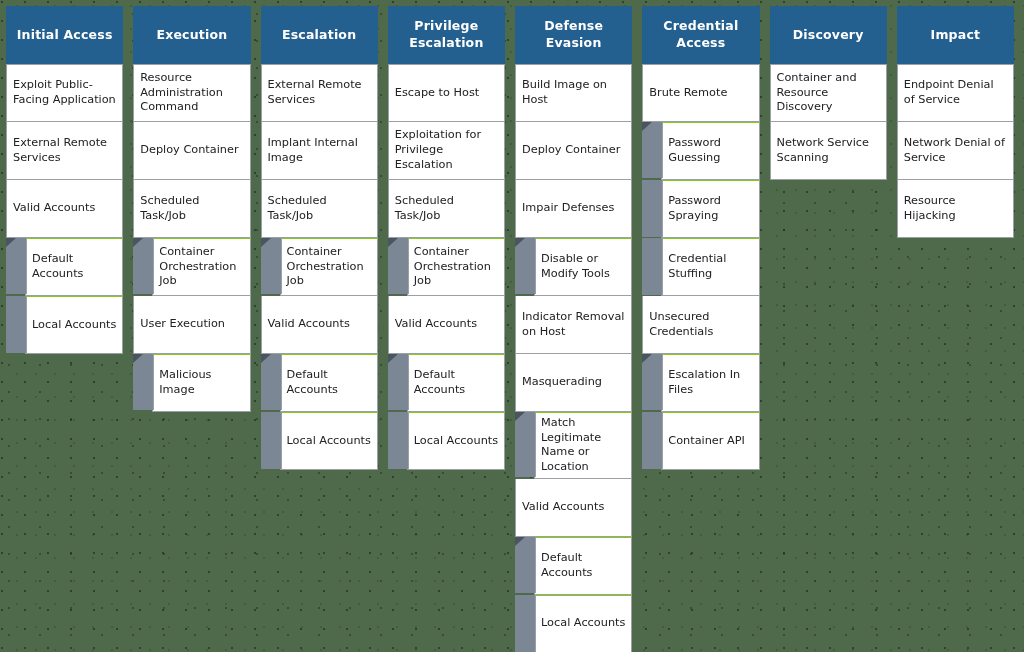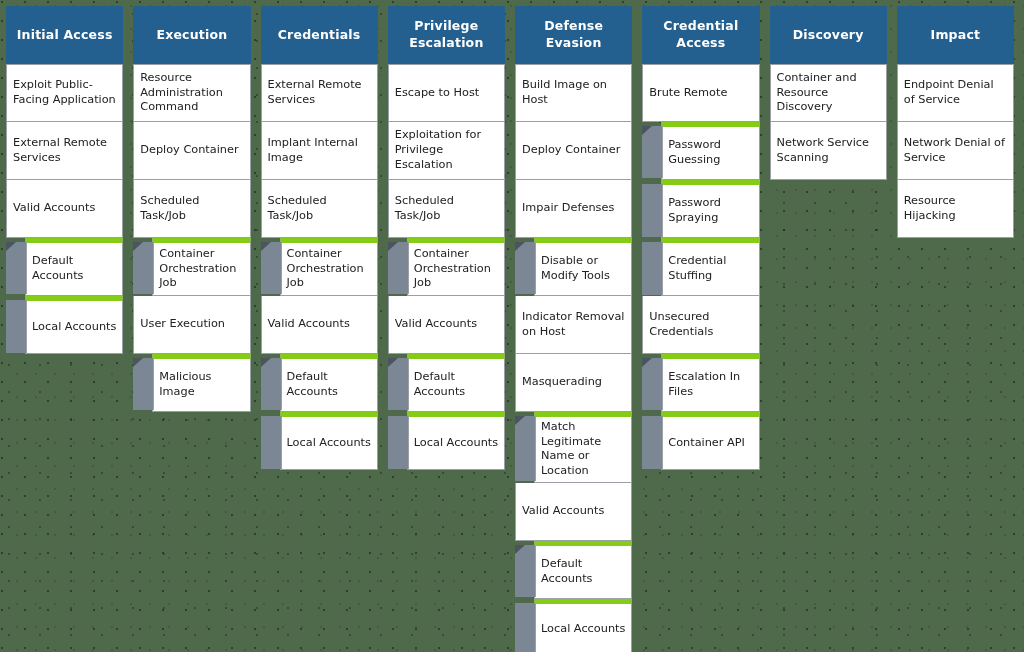--- a/index.html
+++ b/index.html
@@ -75,21 +75,21 @@
     font-size: 11.3px;
     line-height: 1.30;
     color: #202124;
   }
   .col-body .cell:first-child {
     border-top: 1px solid #9aa0a6;
   }
   .cell.sub {
     margin-left: 19px;
     border-left: 1px solid #9aa0a6;
-    border-top: 5px solid #84cc16;
+    border-top: 1px solid #84cc16;
   }
   
   .cell.sub.first-sub::before {
     content: "";
     position: absolute;
     left: -20px;
     top: -1px;
     width: 20px;
     height: 100%;
     background: #7b8794;
@@ -160,21 +160,21 @@
         </div>
         <div class="cell">
           <span class="cell-label">User Execution</span>
         </div>
         <div class="cell sub first-sub">
           <span class="cell-label">Malicious Image</span>
         </div>
       </div>
     </div>
     <div class="column">
-      <div class="col-header">Credentials</div>
+      <div class="col-header">Escalation</div>
       <div class="col-body">
         <div class="cell">
           <span class="cell-label">External Remote Services</span>
         </div>
         <div class="cell">
           <span class="cell-label">Implant Internal Image</span>
         </div>
         <div class="cell">
           <span class="cell-label">Scheduled Task/Job</span>
         </div>

